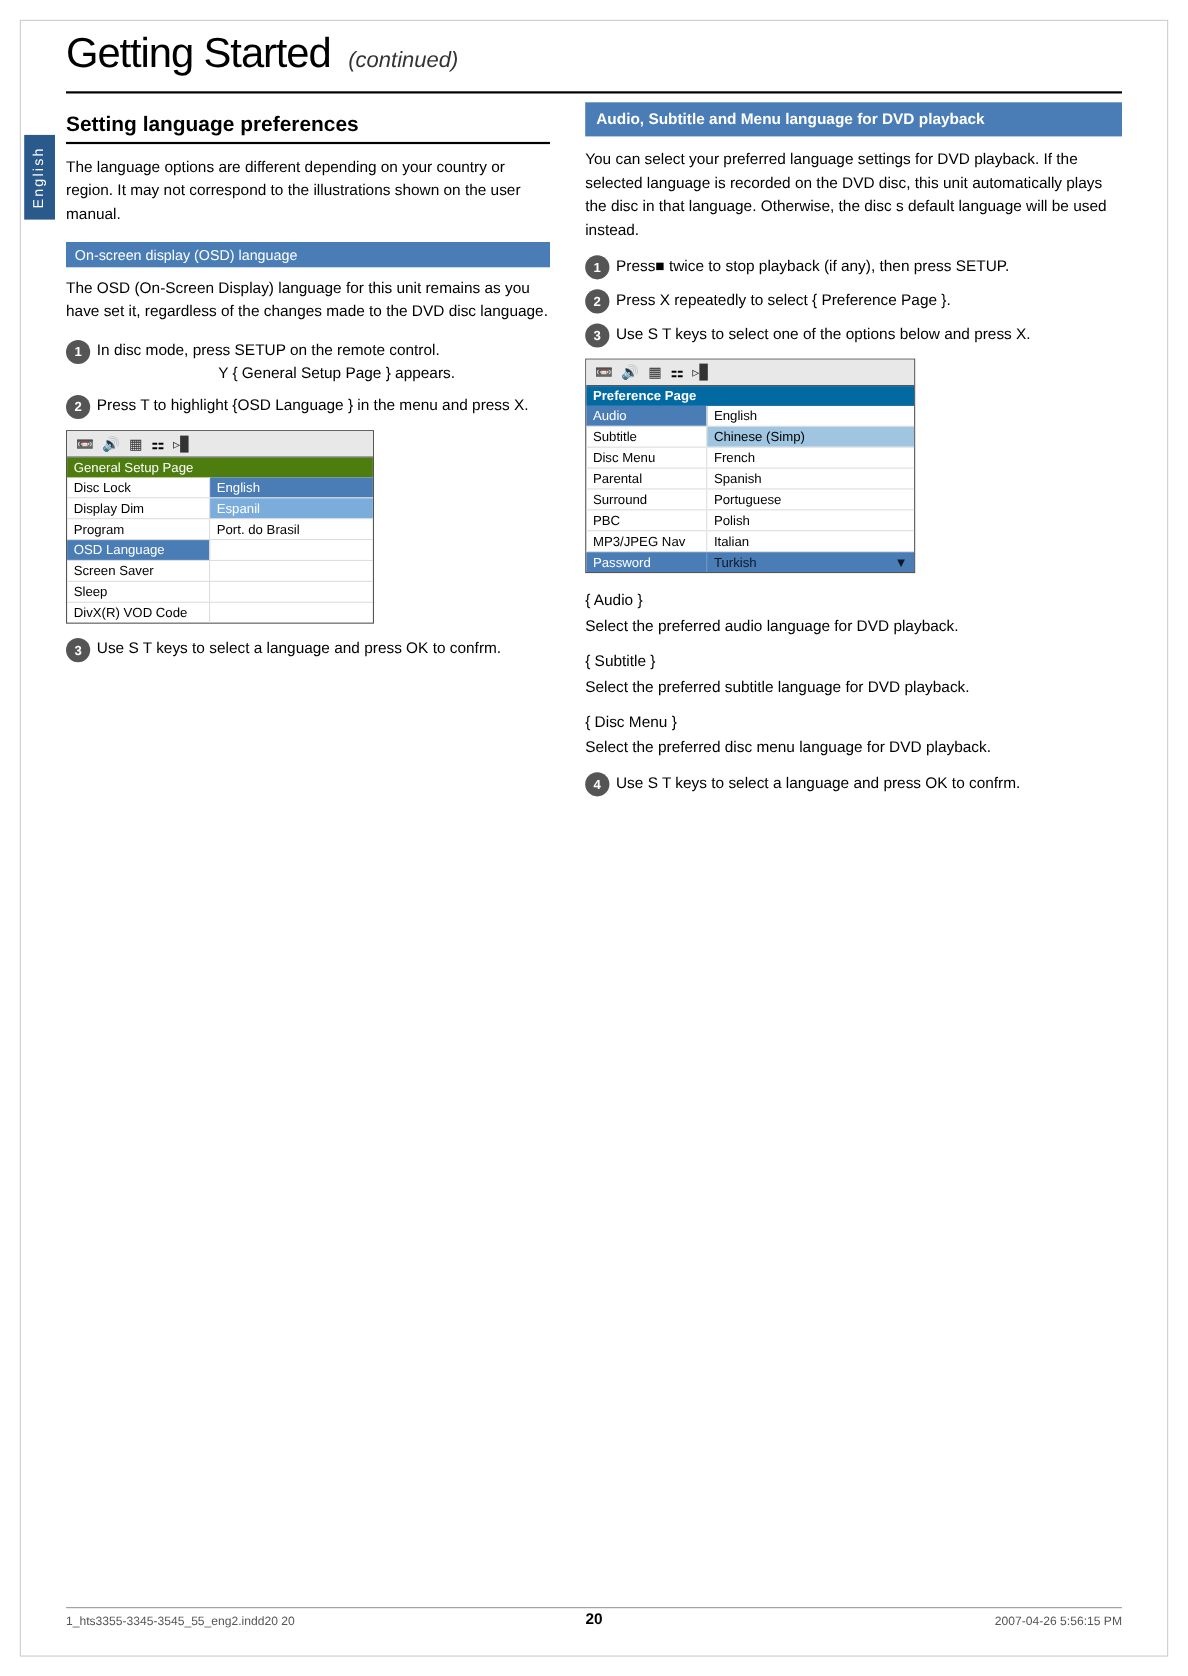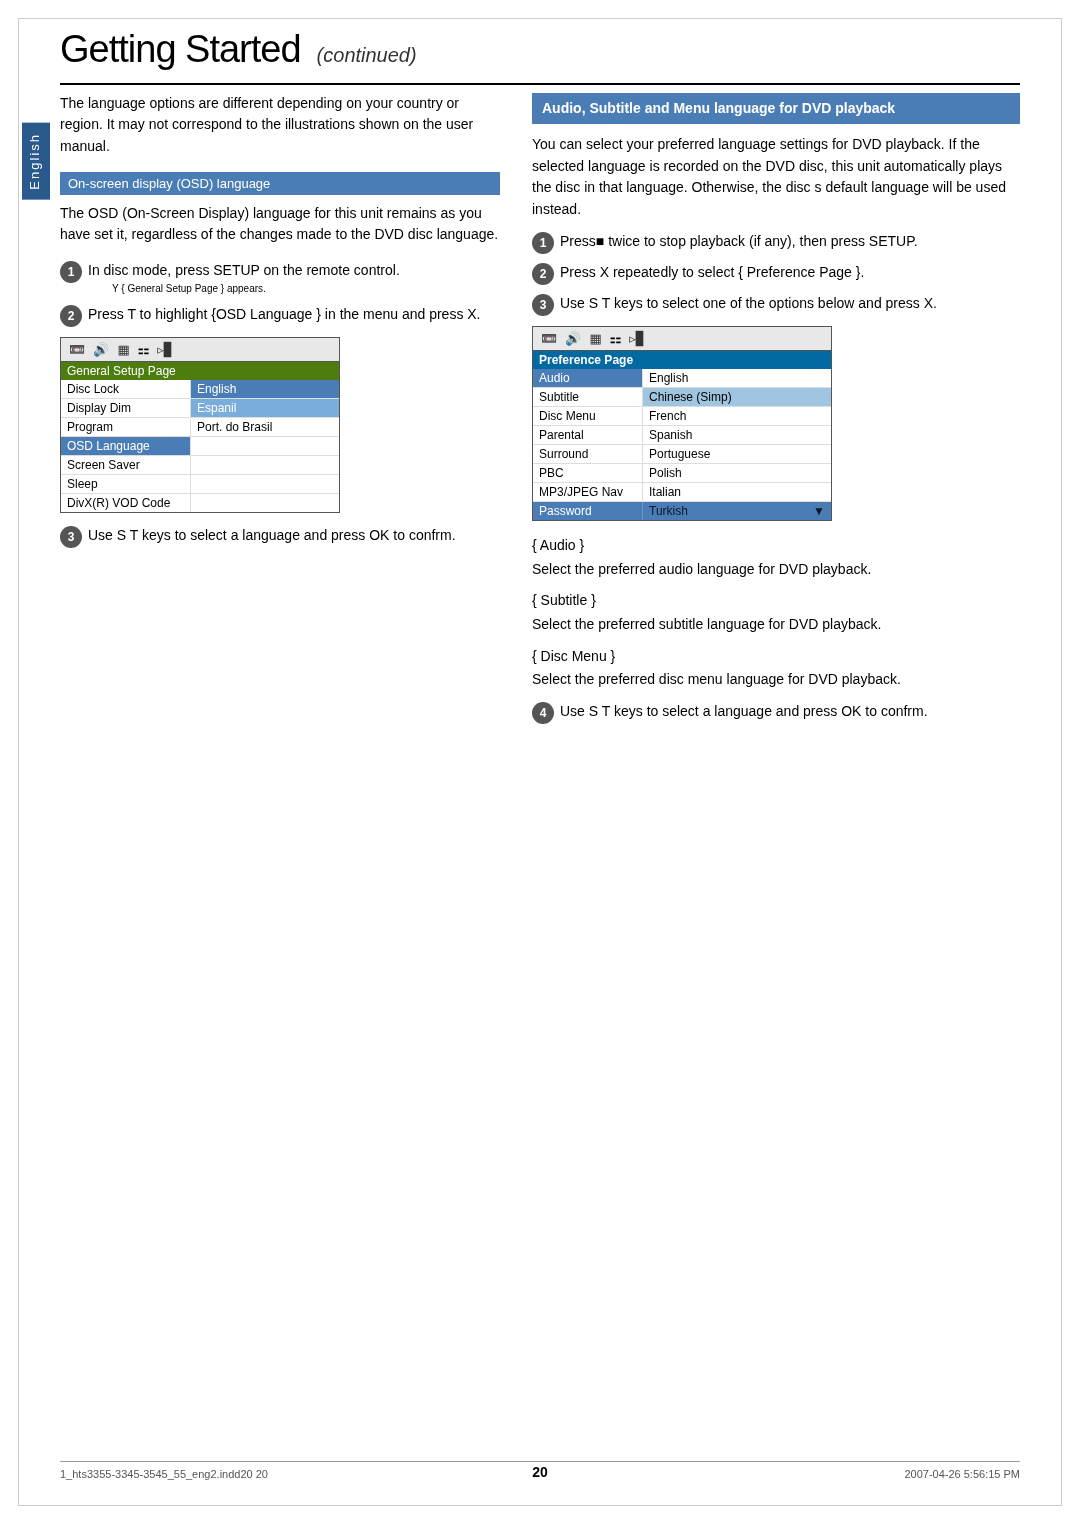--- a/index.html
+++ b/index.html
@@ -120,22 +120,23 @@
       justify-content: center;
       flex-shrink: 0;
       margin-right: 6px;
       margin-top: 1px;
     }
     .step-content {
       flex: 1;
     }
     .sub-bullet {
       margin-left: 24px;
-      font-size: 10px;
+      font-size: 14px;
       line-height: 1.5;
+      text-align: center;
     }
     .sub-bullet::before {
       content: "Y  ";
     }
 
     
     .menu-table {
       border: 1px solid #555;
       margin: 10px 0 12px 0;
       font-size: 12px;
@@ -274,20 +275,21 @@
   <span class="page-subtitle">(continued)</span>
 </div>
 <div class="top-line"></div>
 
 <div class="main-content">
 
   <div class="left-col">
 
     <div class="english-tab">English</div>
 
+    <div class="section-heading">Setting language preferences</div>
 
     <p class="body-text">The language options are different depending on your country or region.  It may not correspond to the illustrations shown on the user manual.</p>
 
     <div class="subsection-bar">On-screen display (OSD) language</div>
 
     <p class="body-text">The OSD (On-Screen Display) language for this unit remains as you have set it, regardless of the changes made to the DVD disc language.</p>
 
     <div class="step-item">
       <div class="step-num">1</div>
       <div class="step-content">

